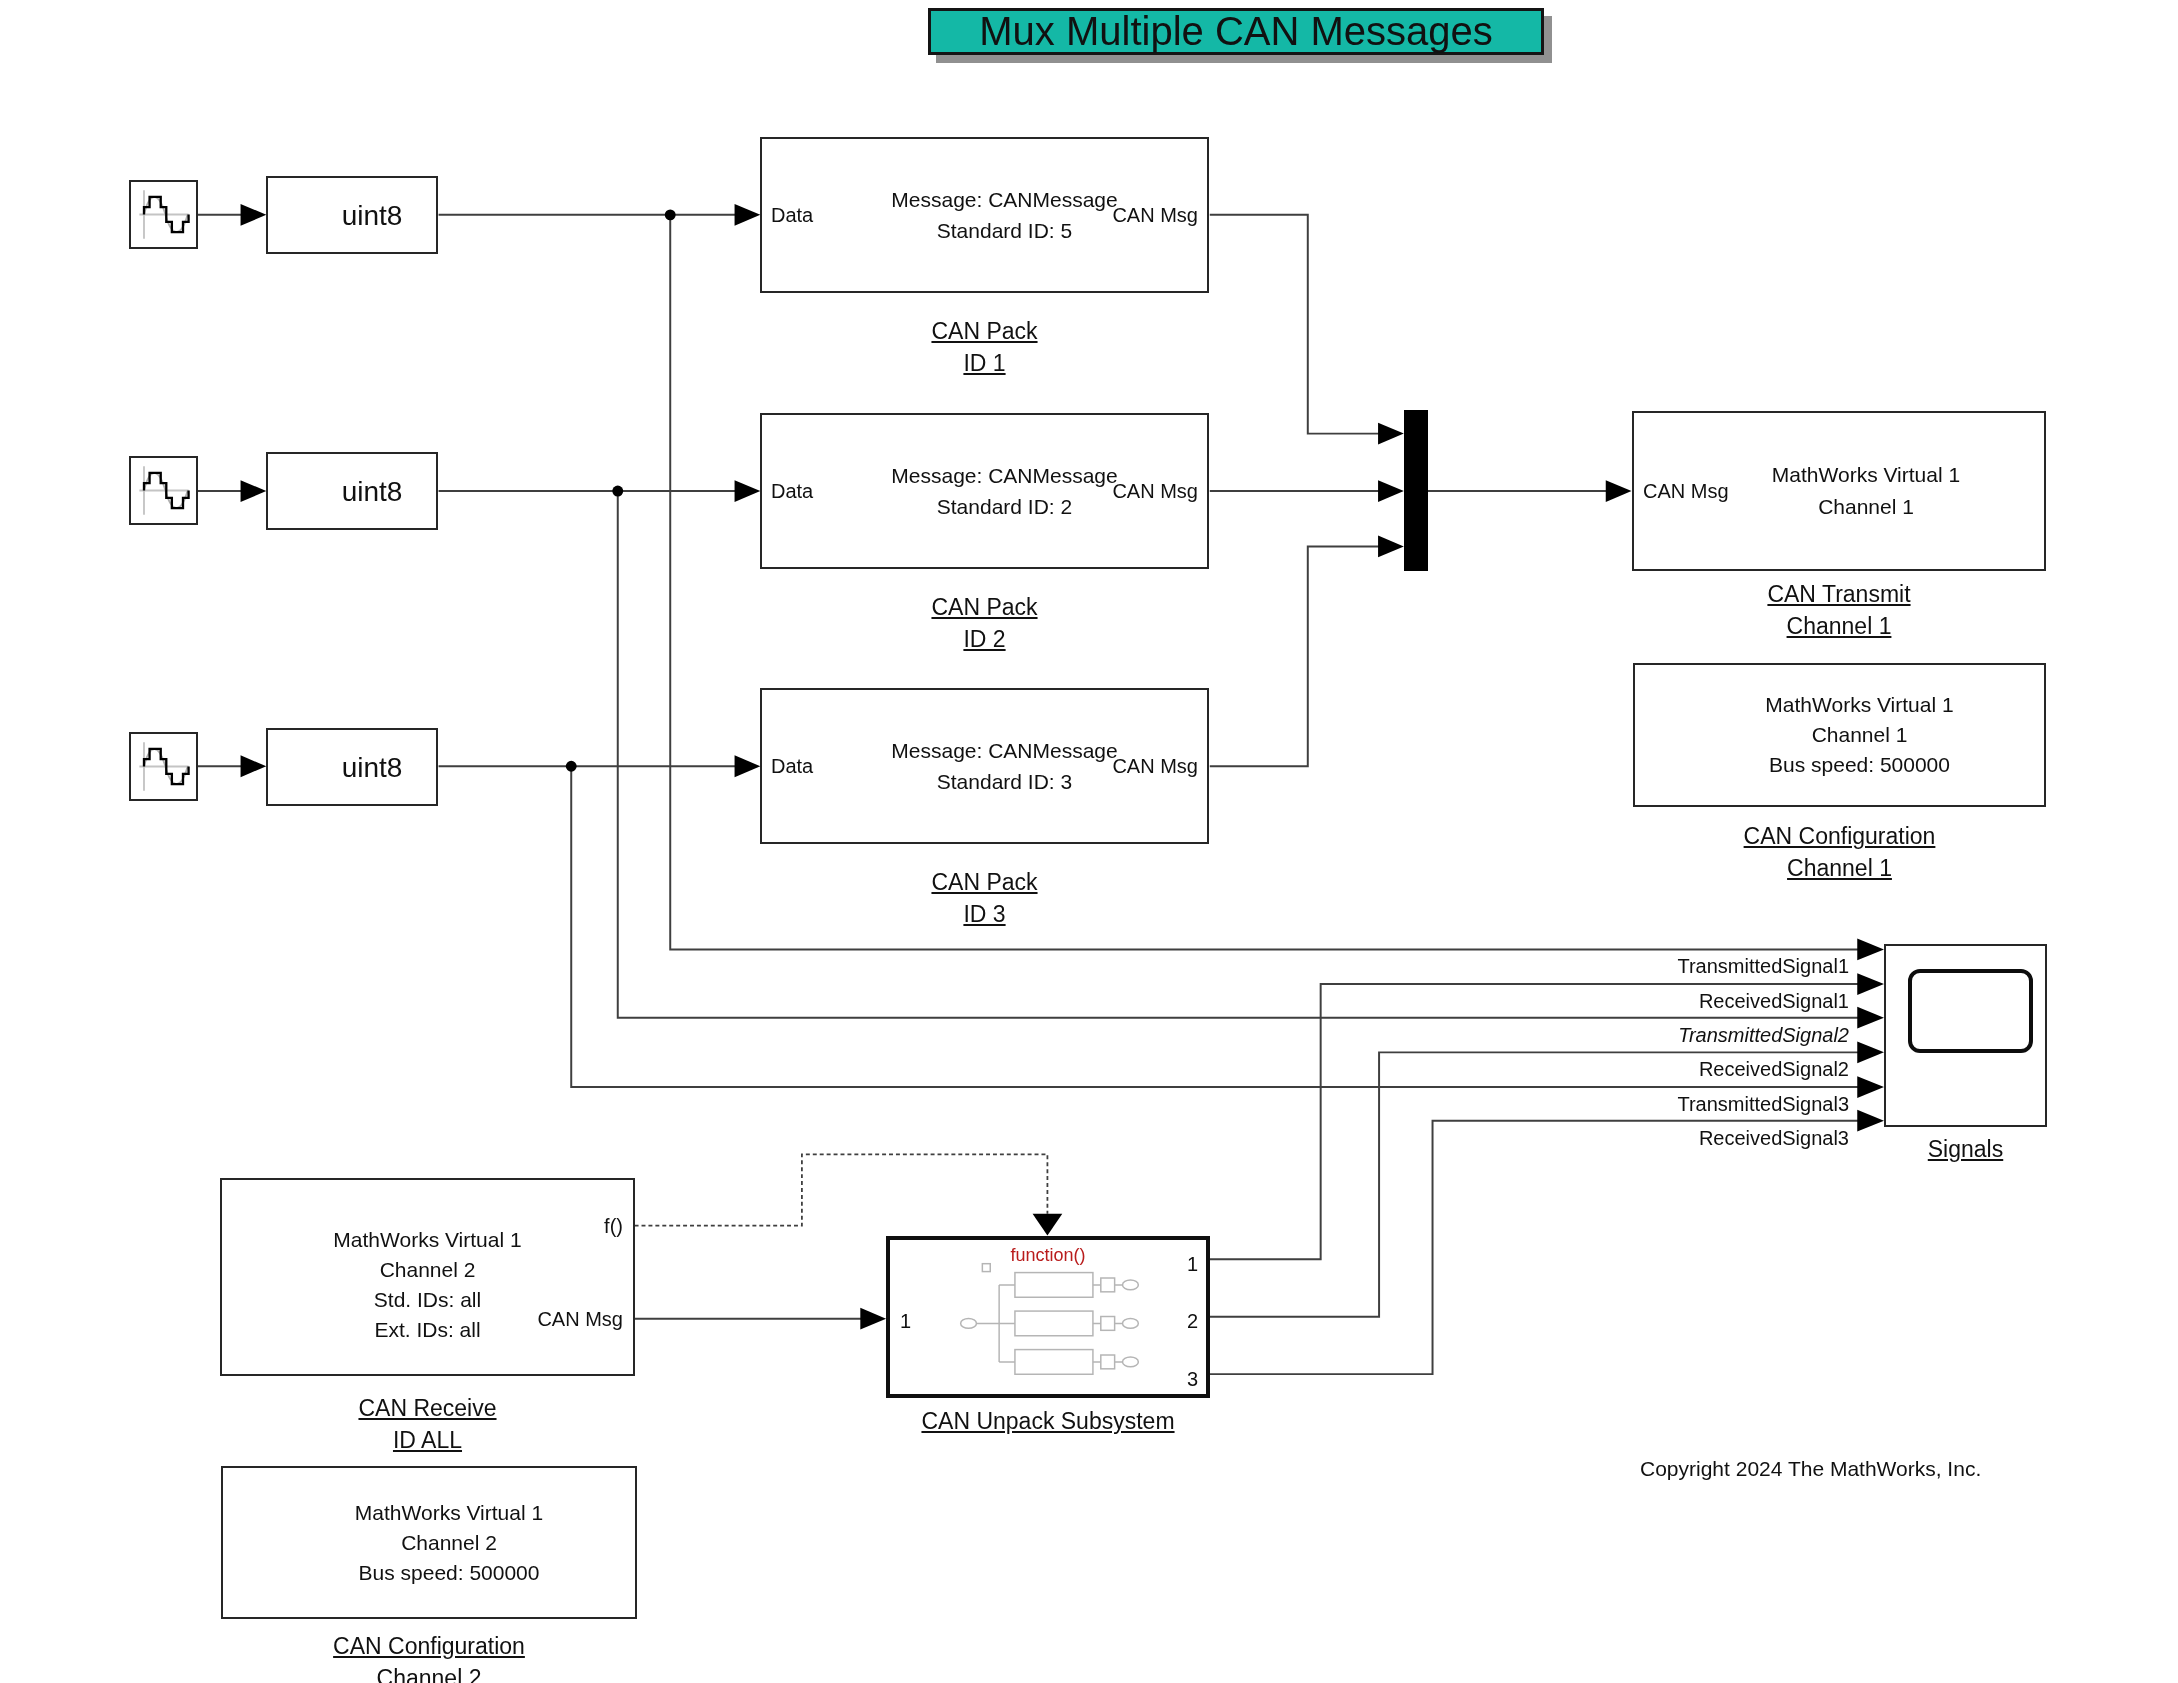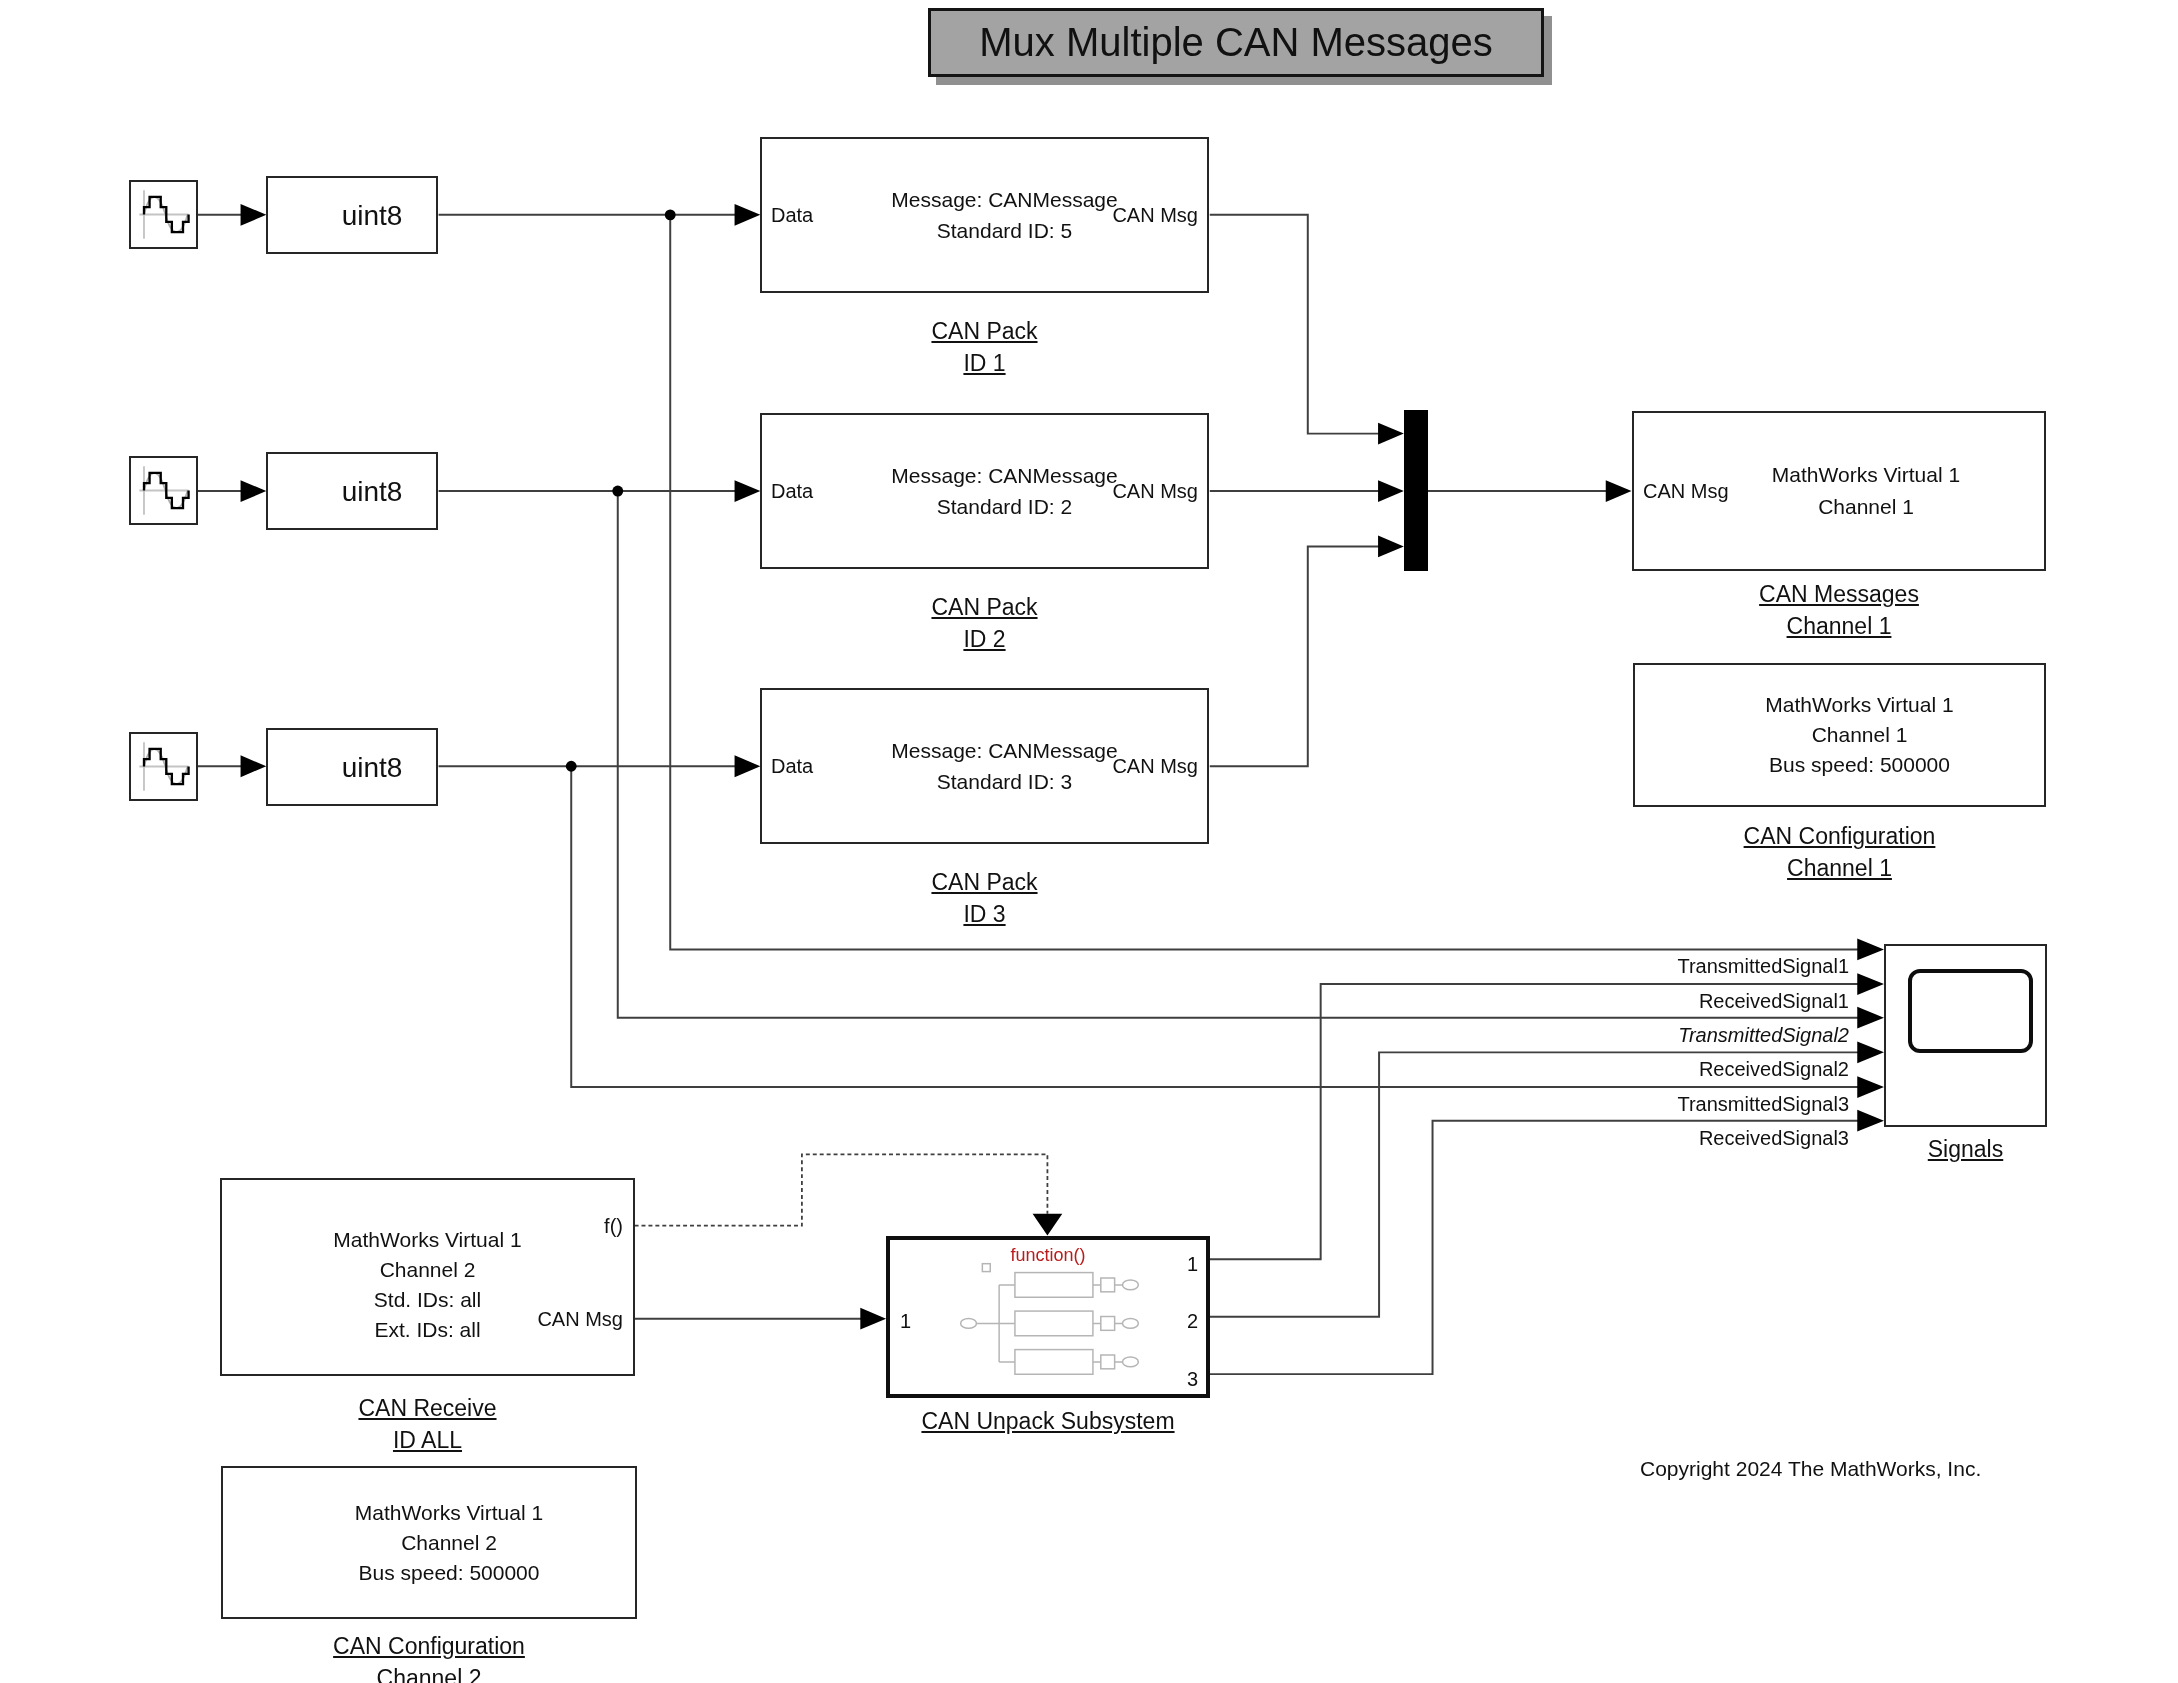--- a/index.html
+++ b/index.html
@@ -20,21 +20,21 @@
     text-align:center;font-size:21px;line-height:31px;padding-left:40px;
   }
   .port{position:absolute;font-size:20px;line-height:22px;color:#111;white-space:nowrap;}
   .port.left{left:9px;top:50%;transform:translateY(-50%);}
   .port.right{right:9px;top:50%;transform:translateY(-50%);}
   .caption{
     position:absolute;text-align:center;font-size:23px;line-height:32px;color:#111;text-decoration:underline;
   }
   .uint8-label{font-size:28px;}
   .title-box{
-    position:absolute;left:928px;top:8px;width:616px;height:69px;background:#a3a3a3;
+    position:absolute;left:928px;top:8px;width:616px;height:47px;background:#14b8a6;
     border:3px solid #141414;box-sizing:border-box;box-shadow:8px 8px 0 #909090;
     display:flex;align-items:center;justify-content:center;font-size:40px;white-space:nowrap;text-align:right;
   }
   .signal-label{
     position:absolute;left:1386px;width:463px;text-align:right;font-size:20px;line-height:26px;color:#111;
   }
   .mux{position:absolute;left:1404px;top:410px;width:24px;height:161px;background:#000;}
   .scope-screen{
     position:absolute;left:22px;top:23px;width:117px;height:76px;
     border:4px solid #0d0d0d;border-radius:12px;background:#fff;box-sizing:content-box;
@@ -184,21 +184,21 @@
   <div class="mux"></div>
 
   <div class="block" style="left:1632px;top:411px;width:414px;height:160px;">
     <span class="port left">CAN Msg</span>
     <div class="vcenter" style="line-height:32px;padding-left:54px;">
       <div>MathWorks Virtual 1</div>
       <div>Channel 1</div>
     </div>
   </div>
   <div class="caption" style="left:1632px;top:578px;width:414px;">
-    <div>CAN Messages</div>
+    <div>CAN Transmit</div>
     <div>Channel 1</div>
   </div>
 
   <div class="block" style="left:1633px;top:663px;width:413px;height:144px;">
     <div class="vcenter" style="line-height:30px;">
       <div>MathWorks Virtual 1</div>
       <div>Channel 1</div>
       <div>Bus speed: 500000</div>
     </div>
   </div>

